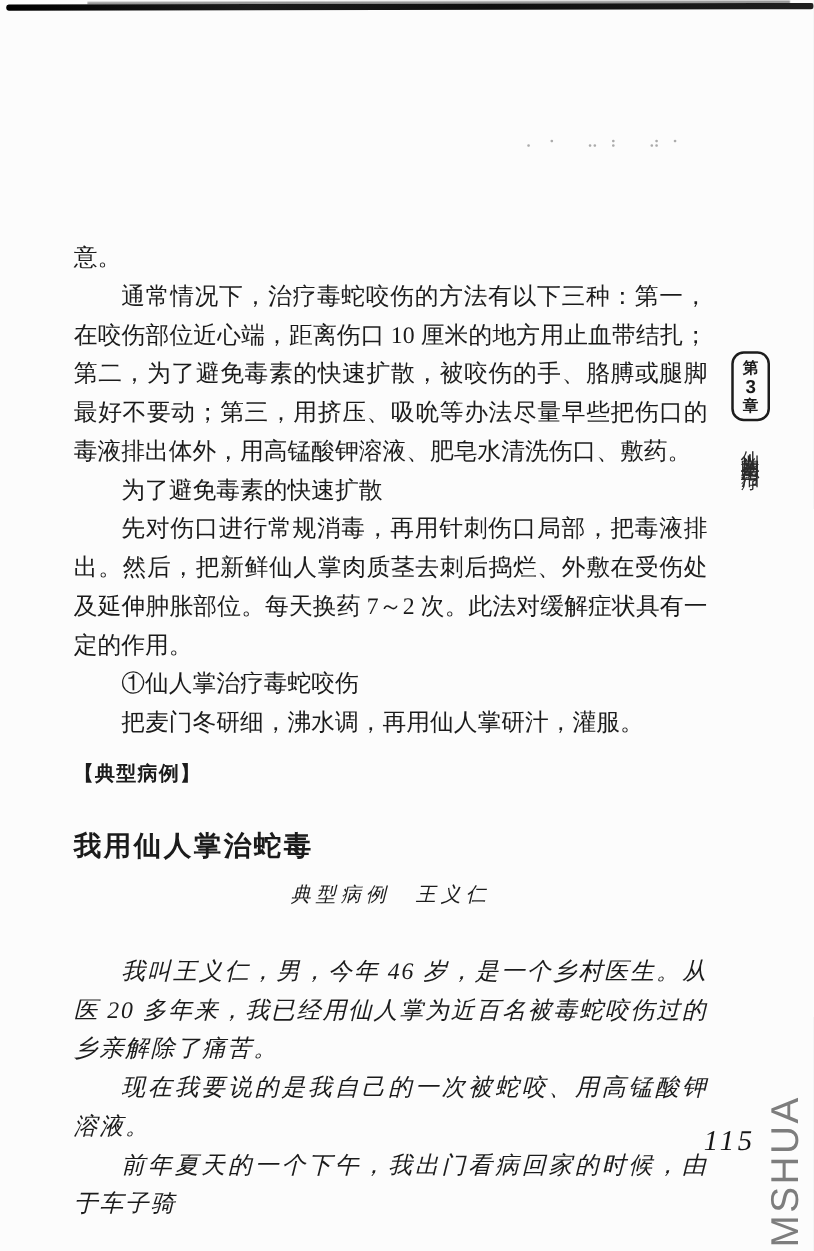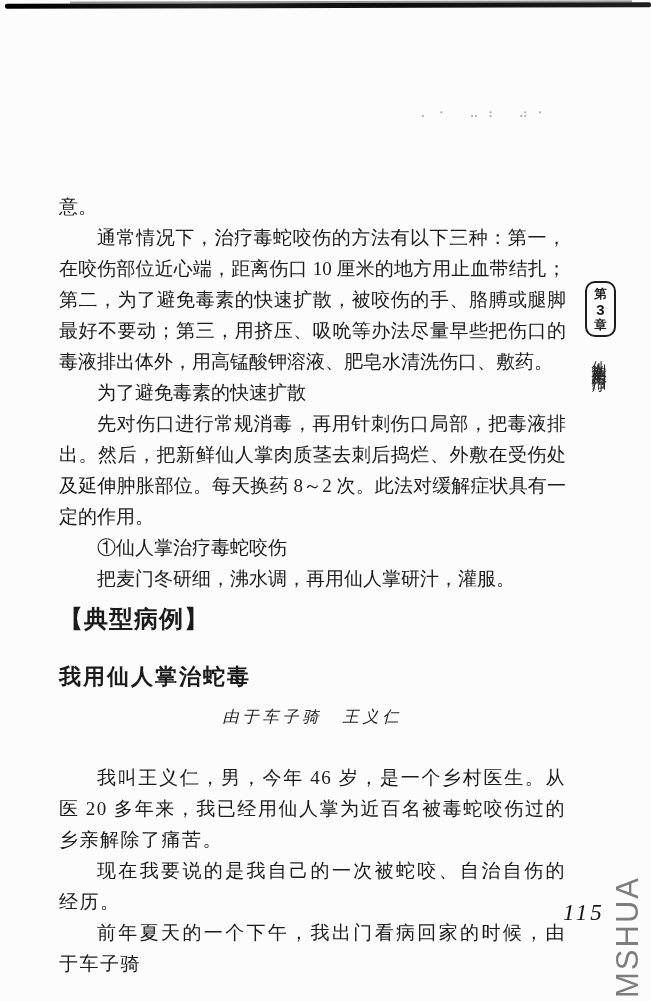--- a/index.html
+++ b/index.html
@@ -55,40 +55,41 @@
     font-size: 19px;
     line-height: 31px;
     text-align: justify;
   }
   .text-col p { margin: 0; }
   .indent { text-indent: 2em; }
 
   .section-label {
     margin-top: 10px !important;
     font-weight: bold;
-    font-size: 24px;
+    font-size: 16px;
     letter-spacing: 1px;
     font-family: Liberation Serif, serif;
   }
   .case-title {
     margin-top: 26px !important;
     font-weight: bold;
     font-size: 22px;
     letter-spacing: 2px;
     text-indent: 0;
   }
   .case-byline {
     margin-top: 9px !important;
     text-align: center;
     font-size: 16px;
     letter-spacing: 4px;
     font-style: italic;
     text-indent: 0;
   }
   .script { 
+    font-style: italic; 
     letter-spacing: 1.5px;
   }
   .case-body { margin-top: 30px !important; }
 
   
   .chapter-badge {
     position: absolute;
     left: 585px; top: 281px;
     width: 27px;
     border: 2px solid #1d1d1d;
@@ -143,31 +144,31 @@
 <div class="page">
 
   <div class="top-edge"></div>
 
   <div class="smudge">⠄⠂ ⠤⠆ ⠴⠂</div>
 
   <div class="text-col">
     <p>意。</p>
     <p class="indent">通常情况下，治疗毒蛇咬伤的方法有以下三种：第一，在咬伤部位近心端，距离伤口 10 厘米的地方用止血带结扎；第二，为了避免毒素的快速扩散，被咬伤的手、胳膊或腿脚最好不要动；第三，用挤压、吸吮等办法尽量早些把伤口的毒液排出体外，用高锰酸钾溶液、肥皂水清洗伤口、敷药。</p>
     <p class="indent">为了避免毒素的快速扩散</p>
-    <p class="indent">先对伤口进行常规消毒，再用针刺伤口局部，把毒液排出。然后，把新鲜仙人掌肉质茎去刺后捣烂、外敷在受伤处及延伸肿胀部位。每天换药 8～2 次。此法对缓解症状具有一定的作用。</p>
+    <p class="indent">先对伤口进行常规消毒，再用针刺伤口局部，把毒液排出。然后，把新鲜仙人掌肉质茎去刺后捣烂、外敷在受伤处及延伸肿胀部位。每天换药 7～2 次。此法对缓解症状具有一定的作用。</p>
     <p class="indent">①仙人掌治疗毒蛇咬伤</p>
     <p class="indent">把麦门冬研细，沸水调，再用仙人掌研汁，灌服。</p>
 
     <p class="section-label">【典型病例】</p>
 
     <p class="case-title">我用仙人掌治蛇毒</p>
-    <p class="case-byline">由于车子骑　王义仁</p>
+    <p class="case-byline">典型病例　王义仁</p>
 
     <p class="indent script case-body">我叫王义仁，男，今年 46 岁，是一个乡村医生。从医 20 多年来，我已经用仙人掌为近百名被毒蛇咬伤过的乡亲解除了痛苦。</p>
-    <p class="indent script">现在我要说的是我自己的一次被蛇咬、自治自伤的经历。</p>
+    <p class="indent script">现在我要说的是我自己的一次被蛇咬、用高锰酸钾溶液。</p>
     <p class="indent script">前年夏天的一个下午，我出门看病回家的时候，由于车子骑</p>
   </div>
 
   <div class="chapter-badge">
     <span class="ch">第</span>
     <span class="num">3</span>
     <span class="ch">章</span>
   </div>
 
   <div class="chapter-title">仙人掌的药用与治疗</div>

